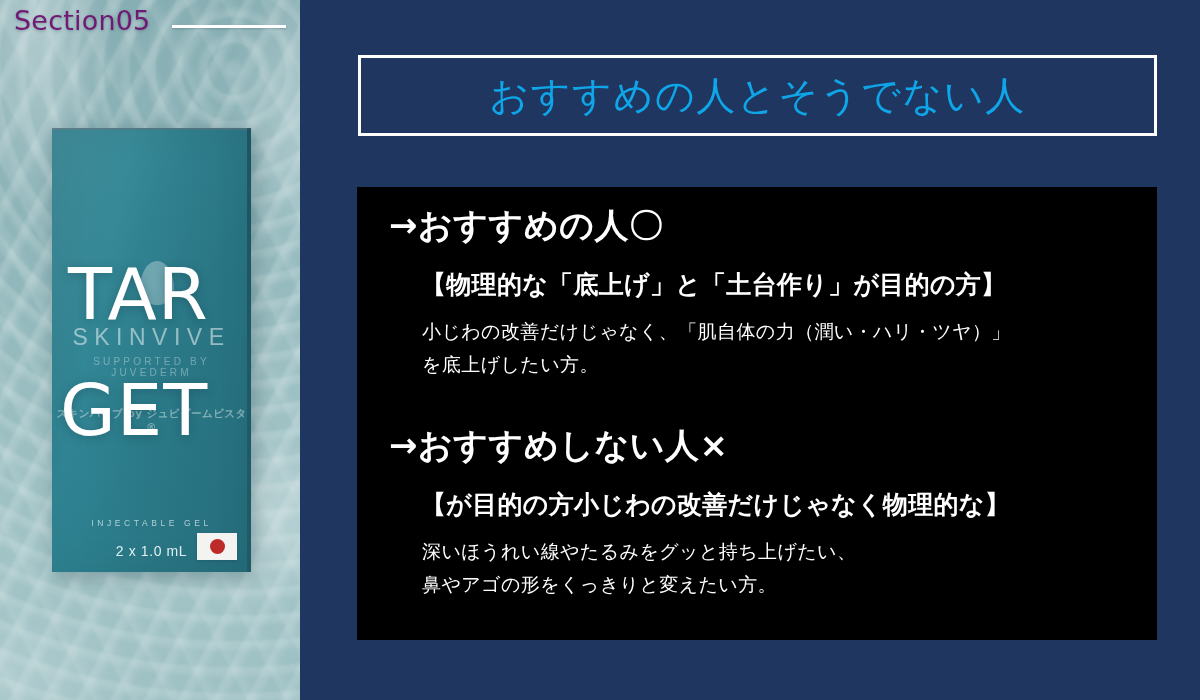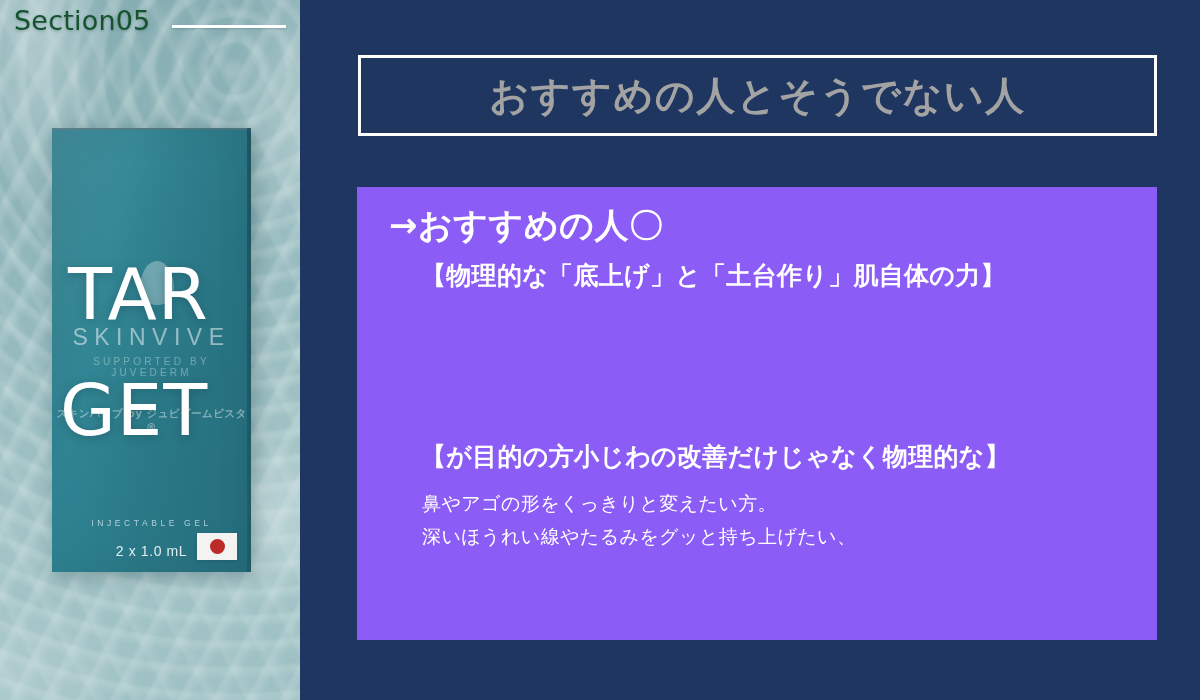--- a/index.html
+++ b/index.html
@@ -57,21 +57,21 @@
   }
   .photo-haze {
     position: absolute;
     inset: 0;
     background: linear-gradient(180deg, rgba(150,185,190,0.20) 0%, rgba(175,205,208,0.10) 45%, rgba(160,195,200,0.25) 100%);
   }
 
   .section-label {
     position: absolute;
     left: 14px; top: 5px;
-    color: #14532d;
+    color: #701a75;
     font-size: 27px;
     font-weight: 400;
     letter-spacing: 0.2px;
     font-family: "DejaVu Sans", sans-serif;
     text-shadow: 0 1px 3px rgba(40,70,75,0.35);
   }
   .section-rule {
     position: absolute;
     left: 172px; top: 25px;
     width: 114px; height: 3px;
@@ -196,33 +196,33 @@
     position: absolute;
     left: 358px; top: 55px;
     width: 799px; height: 81px;
     border: 3px solid #ffffff;
     box-sizing: border-box;
     display: flex;
     align-items: center;
     justify-content: center;
   }
   .title-text {
-    color: #a3a3a3;
-    font-family: "DejaVu Sans", sans-serif;
-    font-weight: 700;
+    color: #0ea5e9;
+    font-family: "DejaVu Sans", sans-serif;
+    font-weight: 400;
     font-size: 39px;
     letter-spacing: 1.5px;
     white-space: nowrap;
   }
 
   .content-panel {
     position: absolute;
     left: 357px; top: 187px;
     width: 800px; height: 453px;
-    background: #8b5cf6;
+    background: #000000;
   }
 
   .group {
     position: absolute;
     left: 32px;
     right: 20px;
   }
   .group-1 { top: 19px; }
   .group-2 { top: 239px; }
 
@@ -242,20 +242,21 @@
     font-family: "DejaVu Sans", sans-serif;
     font-weight: 700;
     font-size: 25px;
     letter-spacing: 0.3px;
     line-height: 1.3;
     white-space: nowrap;
   }
   .hl {
     position: relative;
     display: inline-block;
+    margin-top: 9px;
   }
   .hl::after {
     content: "";
     position: absolute;
     left: 0; right: 0;
     bottom: 1px;
     height: 7px;
     background: #c8234a;
     z-index: -1;
   }
@@ -303,25 +304,30 @@
   </div>
 
   <div class="title-box">
     <div class="title-text">おすすめの人とそうでない人</div>
   </div>
 
   <div class="content-panel">
 
     <div class="group group-1">
       <div class="group-heading">→おすすめの人〇</div>
-      <div class="group-sub"><span>【物理的な</span><span class="hl">「底上げ」と「土台作り」</span><span>肌自体の力】</span></div>
+      <div class="group-sub"><span>【物理的な</span><span class="hl">「底上げ」と「土台作り」</span><span>が目的の方】</span></div>
+      <div class="group-body">
+        <div>小じわの改善だけじゃなく、「肌自体の力（潤い・ハリ・ツヤ）」</div>
+        <div>を底上げしたい方。</div>
+      </div>
     </div>
 
     <div class="group group-2">
+      <div class="group-heading">→おすすめしない人×</div>
       <div class="group-sub"><span>【が目的の方</span><span class="hl">小じわの改善だけじゃなく</span><span>物理的な】</span></div>
       <div class="group-body">
+        <div>深いほうれい線やたるみをグッと持ち上げたい、</div>
         <div>鼻やアゴの形をくっきりと変えたい方。</div>
-        <div>深いほうれい線やたるみをグッと持ち上げたい、</div>
       </div>
     </div>
 
   </div>
 </div>
 
 </body></html>

